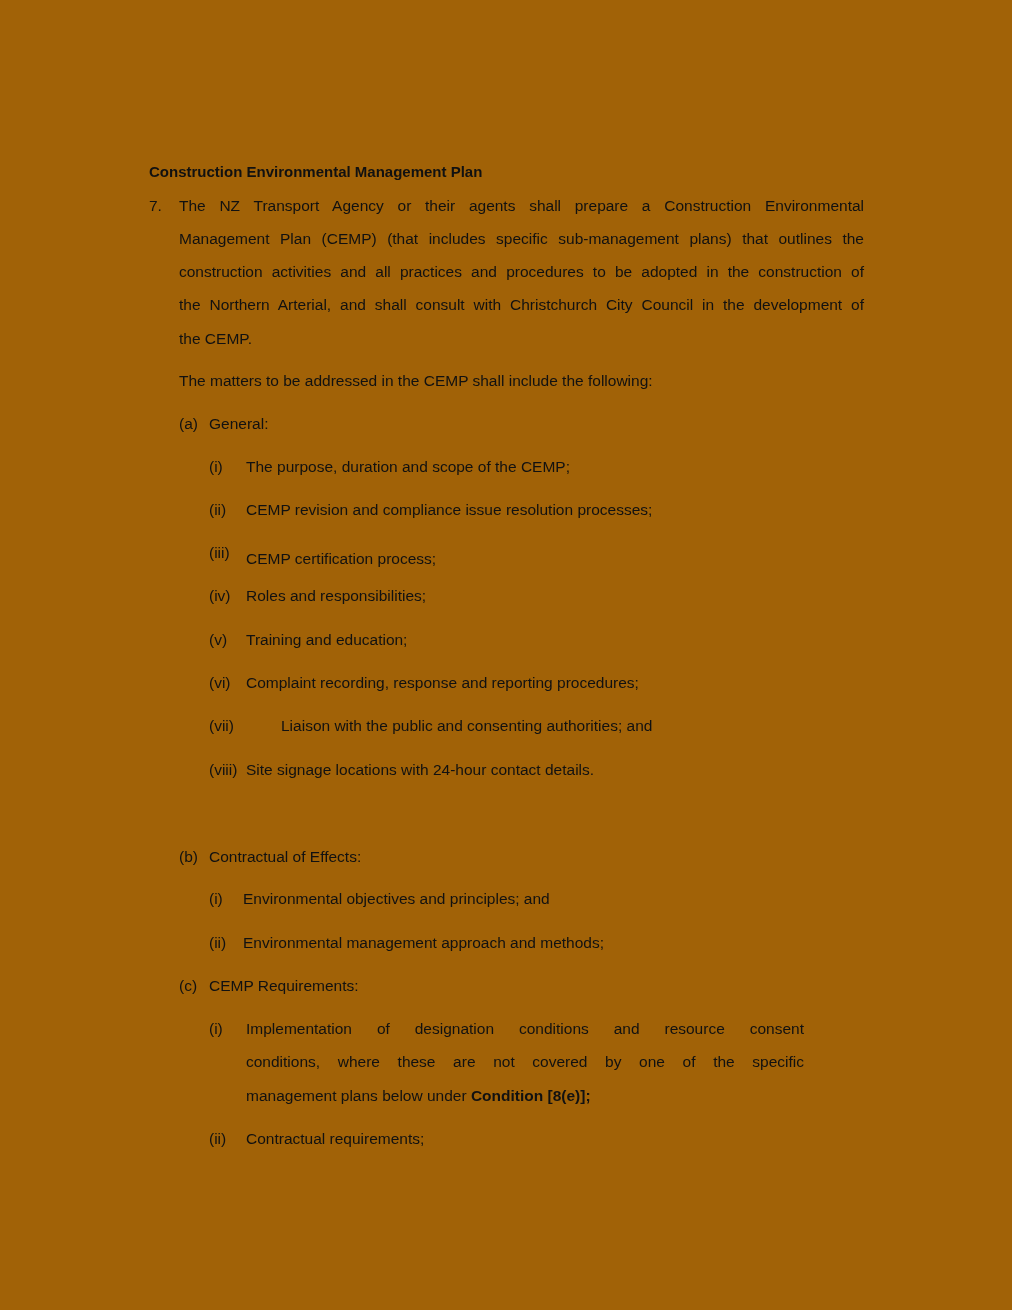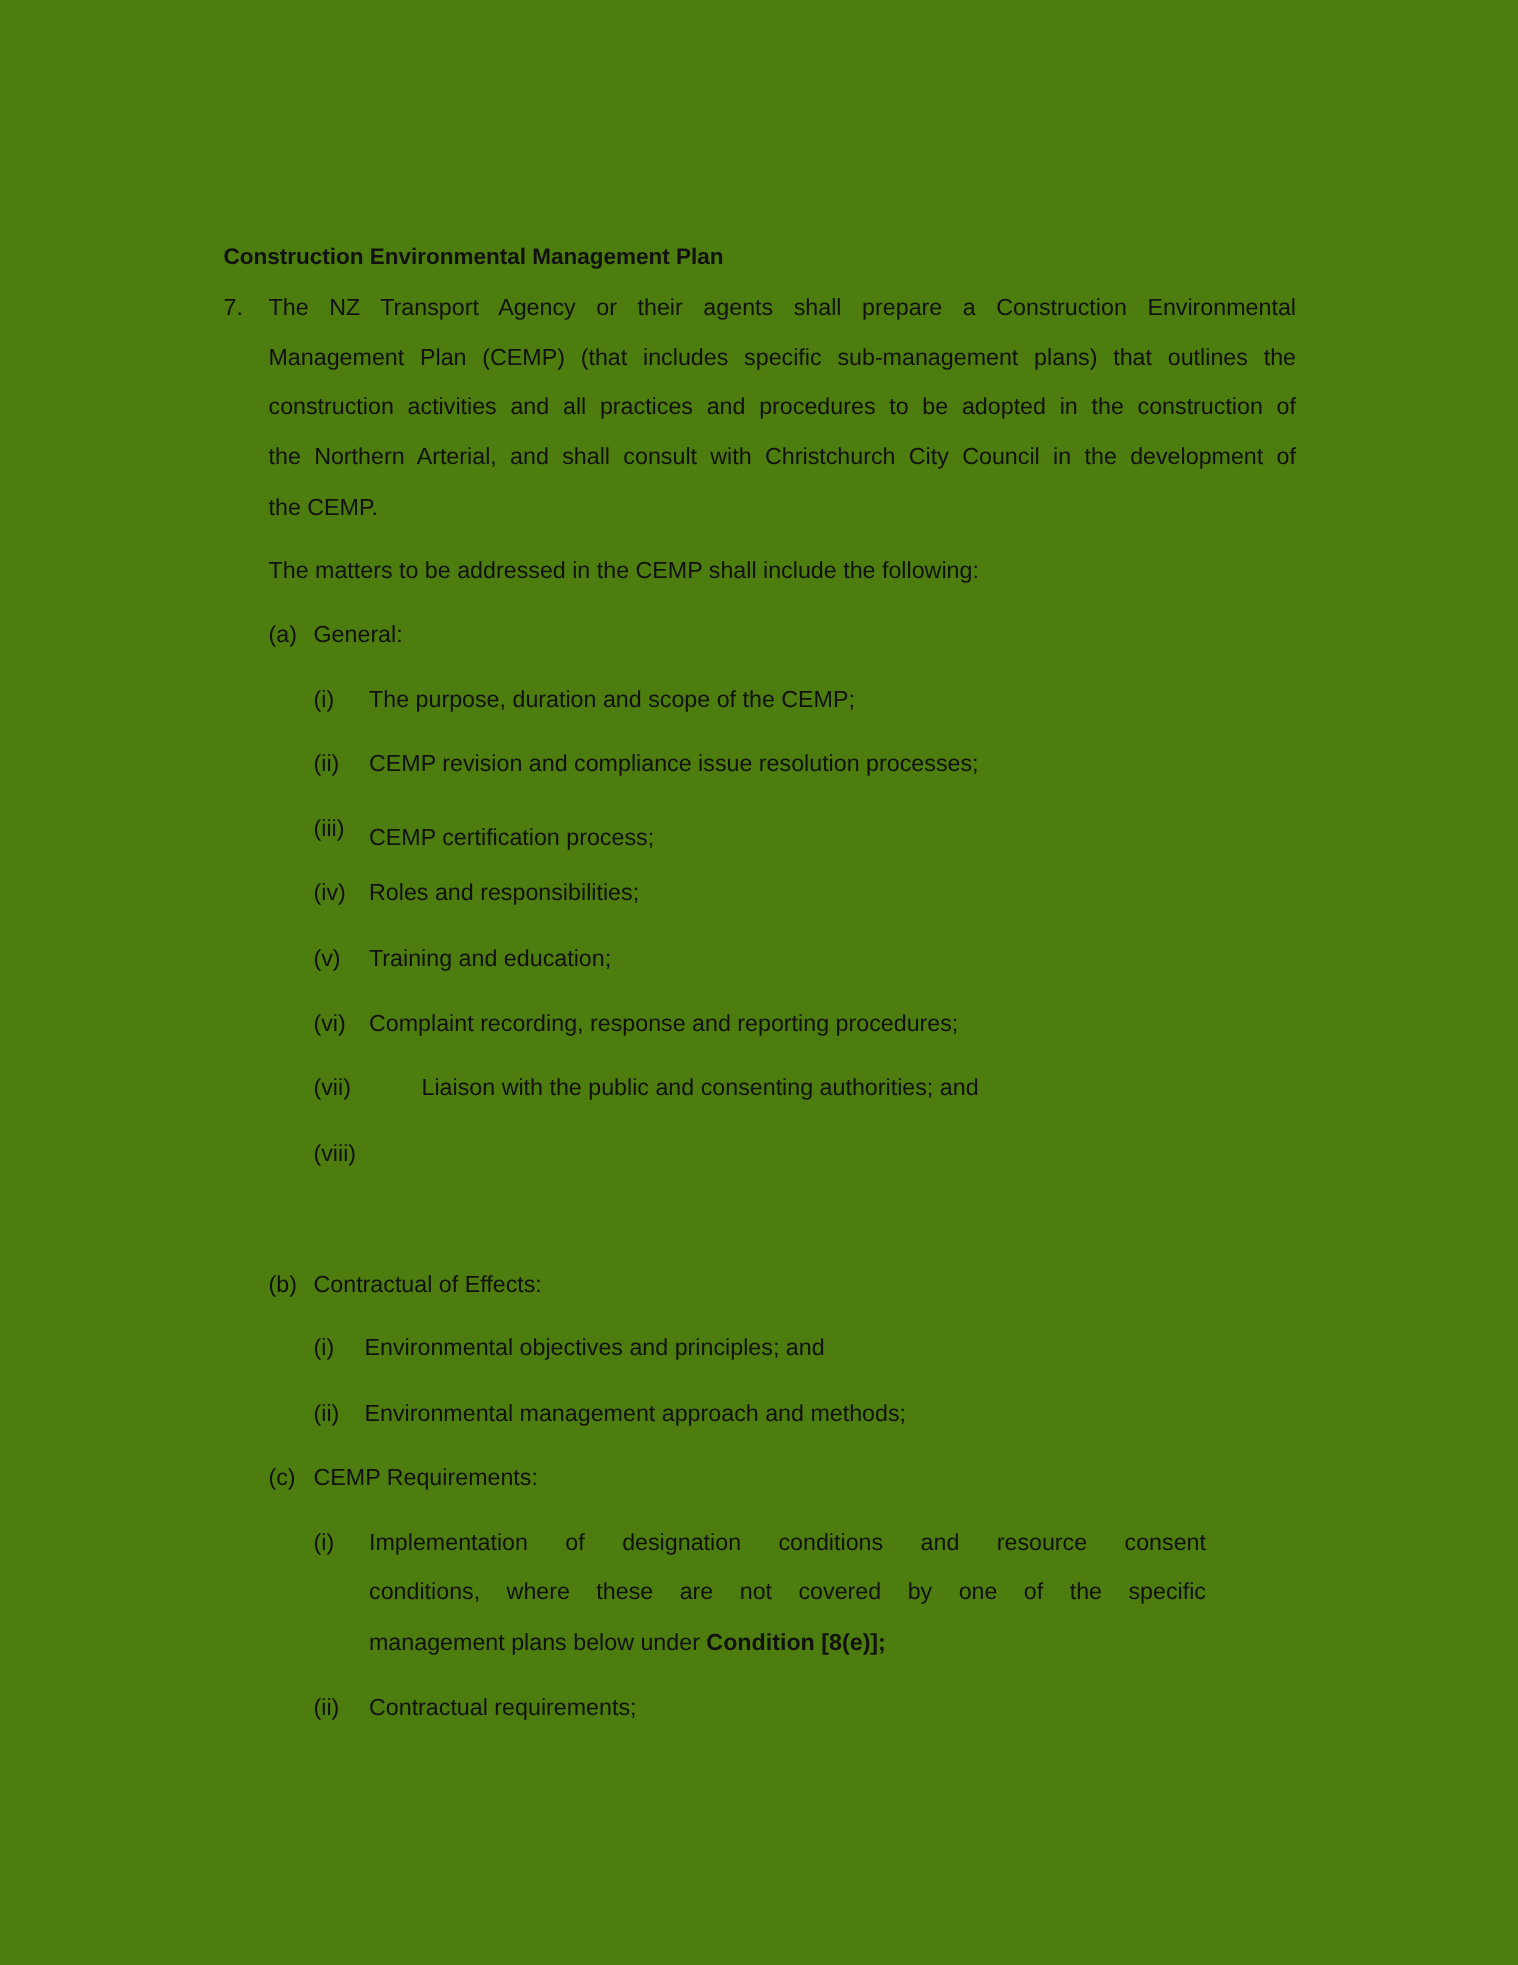--- a/index.html
+++ b/index.html
@@ -1,18 +1,18 @@
 <!DOCTYPE html>
 <html><head>
 <meta charset="utf-8">
 <style>
   html, body { margin: 0; padding: 0; background: #ffffff; }
   body { width: 1012px; height: 1310px; position: relative; overflow: hidden;
          font-family: "Liberation Sans", sans-serif; color: #111111; }
-  .page { position: absolute; left: 0; top: 0; width: 1012px; height: 1310px; background: #4d7c0f; }
+  .page { position: absolute; left: 0; top: 0; width: 1012px; height: 1310px; background: #a16207; }
   .ln { position: absolute; font-size: 15.5px; line-height: 20px; white-space: nowrap; }
   .heading { font-weight: bold; font-size: 15px; }
   .just { text-align: justify; text-align-last: justify; white-space: normal; }
   .bold { font-weight: bold; }
 </style>
 </head>
 <body>
 
 <div class="page">
 
@@ -45,20 +45,21 @@
   <div class="ln" style="left:209px; top:630px;">(v)</div>
   <div class="ln" style="left:246px; top:630px;">Training and education;</div>
 
   <div class="ln" style="left:209px; top:673px;">(vi)</div>
   <div class="ln" style="left:246px; top:673px;">Complaint recording, response and reporting procedures;</div>
 
   <div class="ln" style="left:209px; top:716px;">(vii)</div>
   <div class="ln" style="left:246px; top:716px;margin-left:35px;">Liaison with the public and consenting authorities; and</div>
 
   <div class="ln" style="left:209px; top:760px;">(viii)</div>
+  <div class="ln" style="left:246px; top:760px;">Site signage locations with 24-hour contact details.</div>
 
   <div class="ln" style="left:179px; top:847px;">(b)</div>
   <div class="ln" style="left:209px; top:847px;">Contractual of Effects:</div>
 
   <div class="ln" style="left:209px; top:889px;">(i)</div>
   <div class="ln" style="left:243px; top:889px;">Environmental objectives and principles; and</div>
 
   <div class="ln" style="left:209px; top:933px;">(ii)</div>
   <div class="ln" style="left:243px; top:933px;">Environmental management approach and methods;</div>
 

